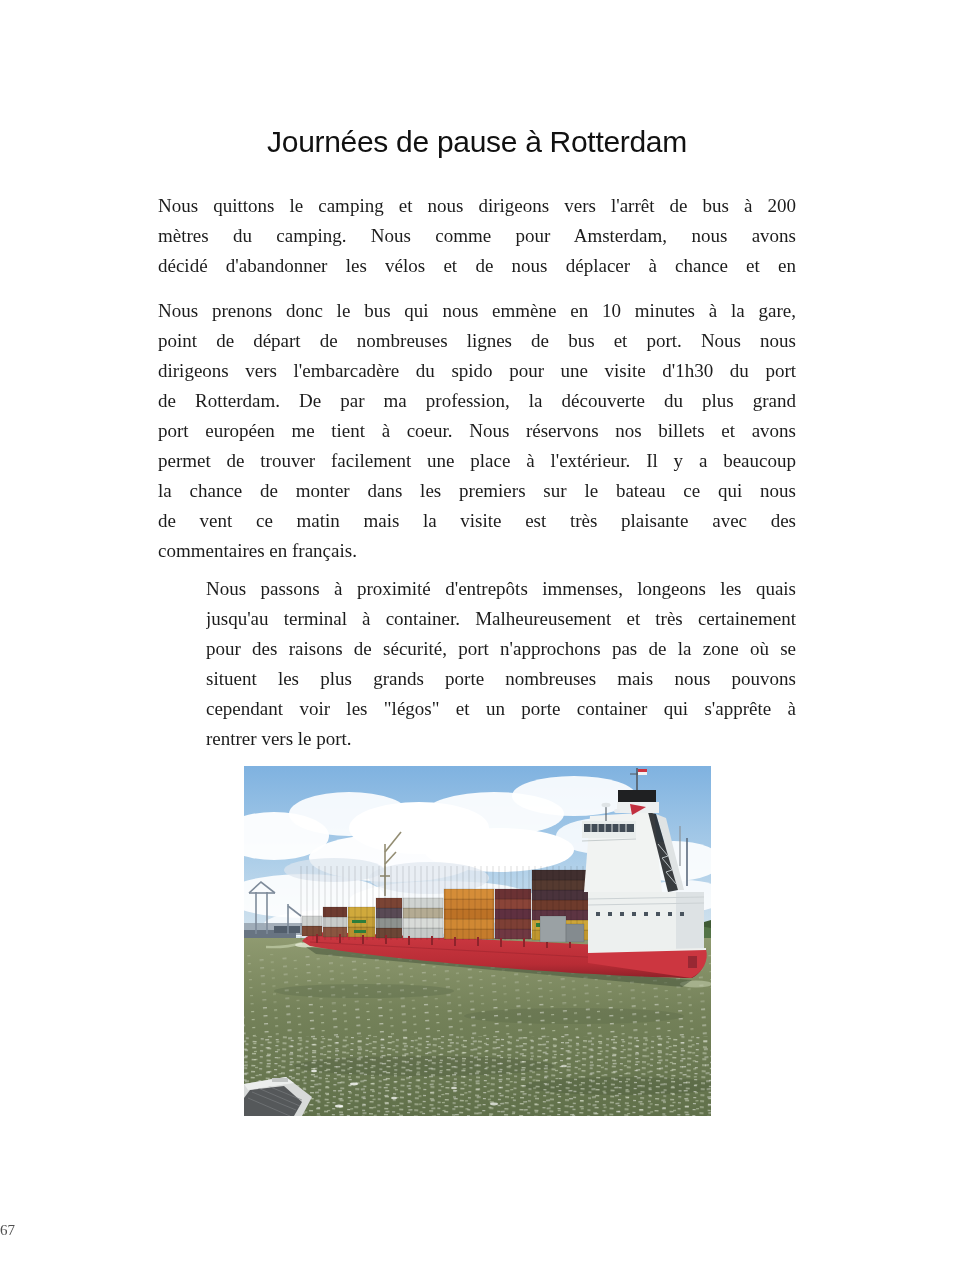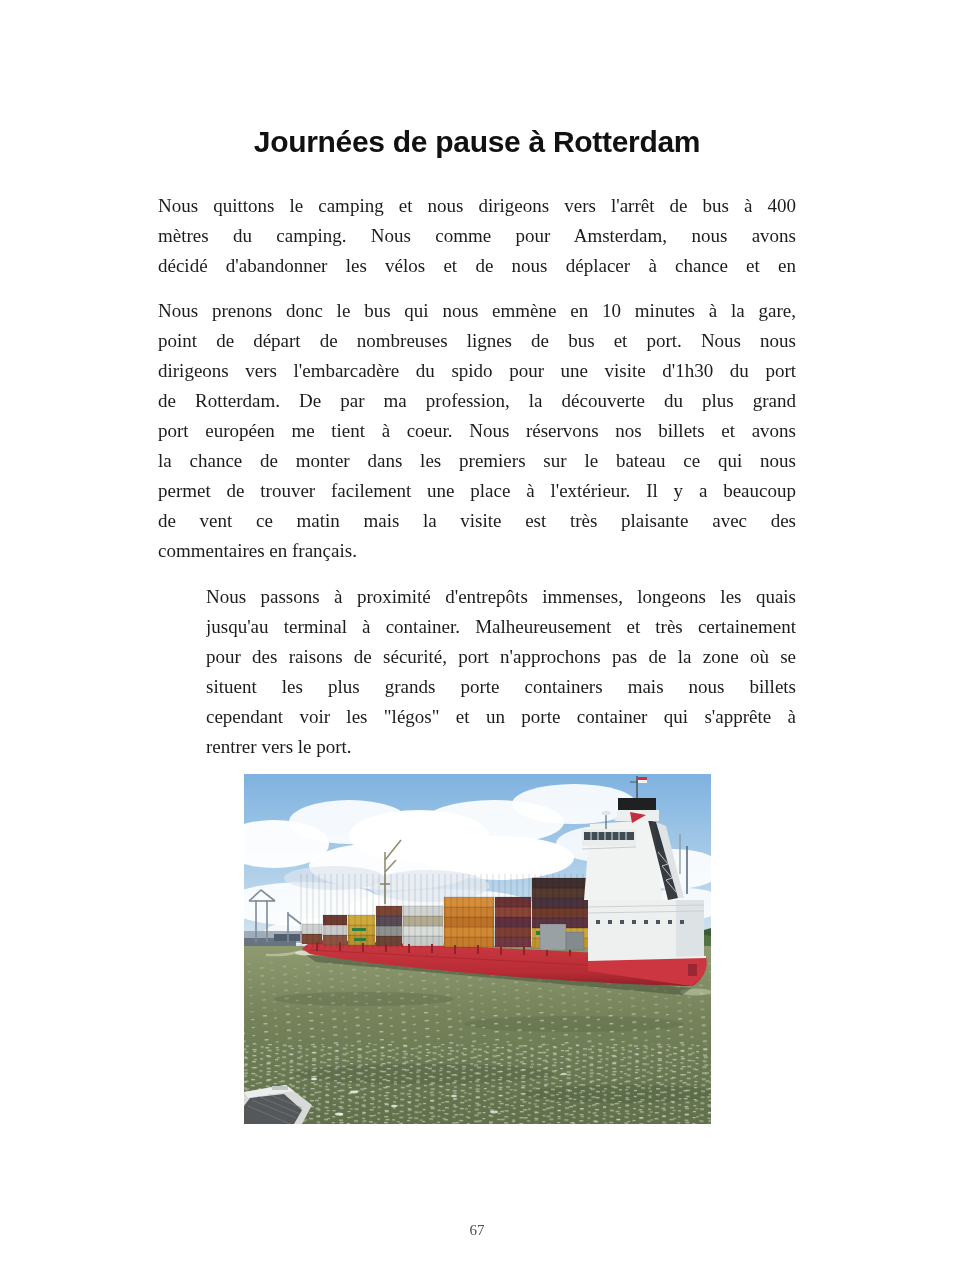--- a/index.html
+++ b/index.html
@@ -1,70 +1,70 @@
 <!DOCTYPE html>
 <html><head>
 <meta charset="utf-8">
 <style>
   html,body{margin:0;padding:0;background:#ffffff;}
   body{width:954px;height:1276px;position:relative;font-family:"Liberation Serif",serif;color:#1c1c1c;}
   .page{position:relative;width:954px;height:1276px;overflow:hidden;}
   .content{padding:120px 158px 0 158px;}
   h1.title{
     font-family:"Liberation Sans",sans-serif;
-    font-weight:700;font-size:30px;line-height:44px;
+    font-weight:400;font-size:30px;line-height:44px;
     text-align:center;margin:0 0 27px 0;color:#111;
     letter-spacing:-0.3px;
   }
   .par{margin:0 0 15px 0;}
-  .par.gap2{margin-bottom:16px;}
+  .par.gap2{margin-bottom:8px;}
   .par.gap3{margin-bottom:0;margin-left:48px;}
   .pline{
     font-size:19px;line-height:30px;height:30px;overflow:hidden;
     text-align:justify;text-align-last:justify;
   }
   .pline.plast{text-align-last:left;}
   figure.photo{margin:12px auto 0 auto;width:467px;height:350px;padding:0;display:block;}
   figure.photo svg{display:block;}
   .pagenum{
     position:absolute;top:1222px;left:0;width:100%;
-    text-align:center;font-size:15px;color:#4f4f4f;
+    font-size:15px;color:#4f4f4f;
   }
 </style>
 </head>
 <body>
 
 <div class="page">
   <div class="content">
 
     <h1 class="title">Journées de pause à Rotterdam</h1>
 
     <div class="par">
-      <div class="pline">Nous quittons le camping et nous dirigeons vers l'arrêt de bus à 400</div>
+      <div class="pline">Nous quittons le camping et nous dirigeons vers l'arrêt de bus à 200</div>
       <div class="pline">mètres du camping. Nous comme pour Amsterdam, nous avons</div>
       <div class="pline">décidé d'abandonner les vélos et de nous déplacer à chance et en</div>
     </div>
 
     <div class="par gap2">
       <div class="pline">Nous prenons donc le bus qui nous emmène en 10 minutes à la gare,</div>
       <div class="pline">point de départ de nombreuses lignes de bus et port. Nous nous</div>
       <div class="pline">dirigeons vers l'embarcadère du spido pour une visite d'1h30 du port</div>
       <div class="pline">de Rotterdam. De par ma profession, la découverte du plus grand</div>
       <div class="pline">port européen me tient à coeur. Nous réservons nos billets et avons</div>
+      <div class="pline">permet de trouver facilement une place à l'extérieur. Il y a beaucoup</div>
       <div class="pline">la chance de monter dans les premiers sur le bateau ce qui nous</div>
-      <div class="pline">permet de trouver facilement une place à l'extérieur. Il y a beaucoup</div>
       <div class="pline">de vent ce matin mais la visite est très plaisante avec des</div>
       <div class="pline plast">commentaires en français.</div>
     </div>
 
     <div class="par gap3">
       <div class="pline">Nous passons à proximité d'entrepôts immenses, longeons les quais</div>
       <div class="pline">jusqu'au terminal à container. Malheureusement et très certainement</div>
       <div class="pline">pour des raisons de sécurité, port n'approchons pas de la zone où se</div>
-      <div class="pline">situent les plus grands porte containers mais nous billets</div>
+      <div class="pline">situent les plus grands porte nombreuses mais nous pouvons</div>
       <div class="pline">cependant voir les "légos" et un porte container qui s'apprête à</div>
       <div class="pline plast">rentrer vers le port.</div>
     </div>
 
     <figure class="photo">
       <svg width="467" height="350" viewBox="0 0 467 350" xmlns="http://www.w3.org/2000/svg">
         <defs>
           <linearGradient id="skyG" x1="0" y1="0" x2="0" y2="1">
             <stop offset="0" stop-color="#7fb2e0"></stop>
             <stop offset="0.55" stop-color="#aecfe9"></stop>

